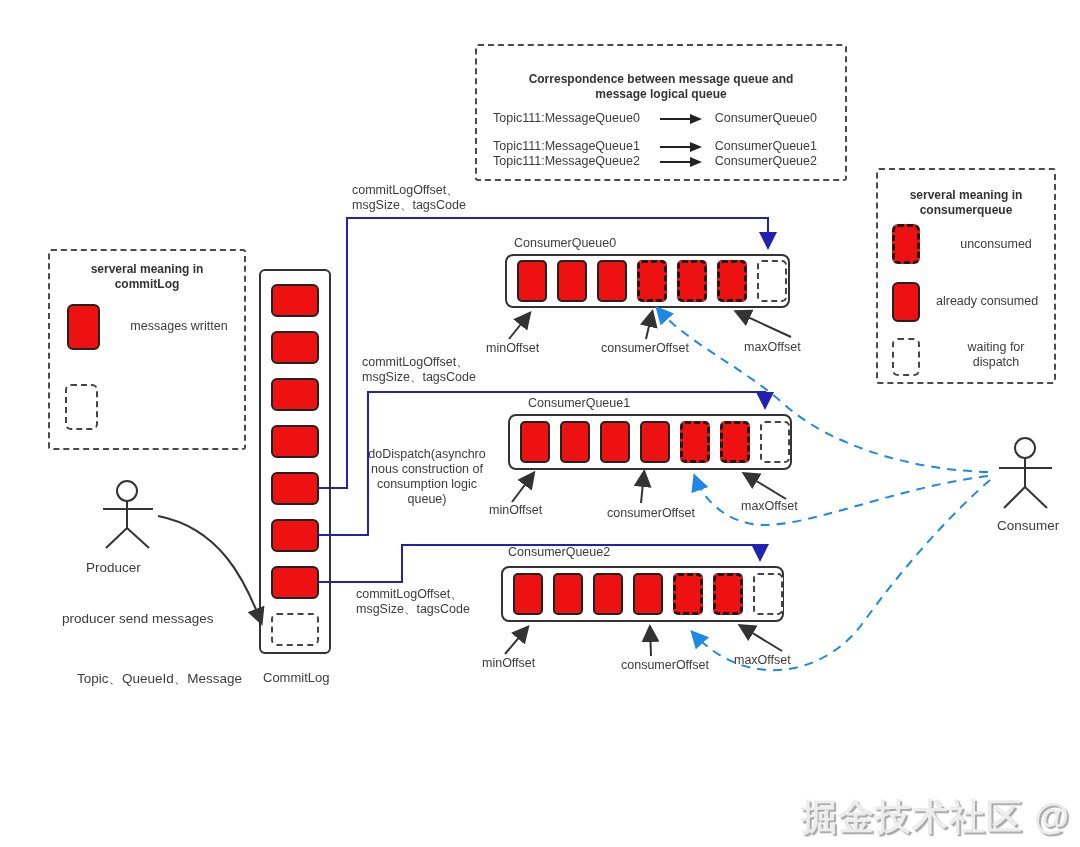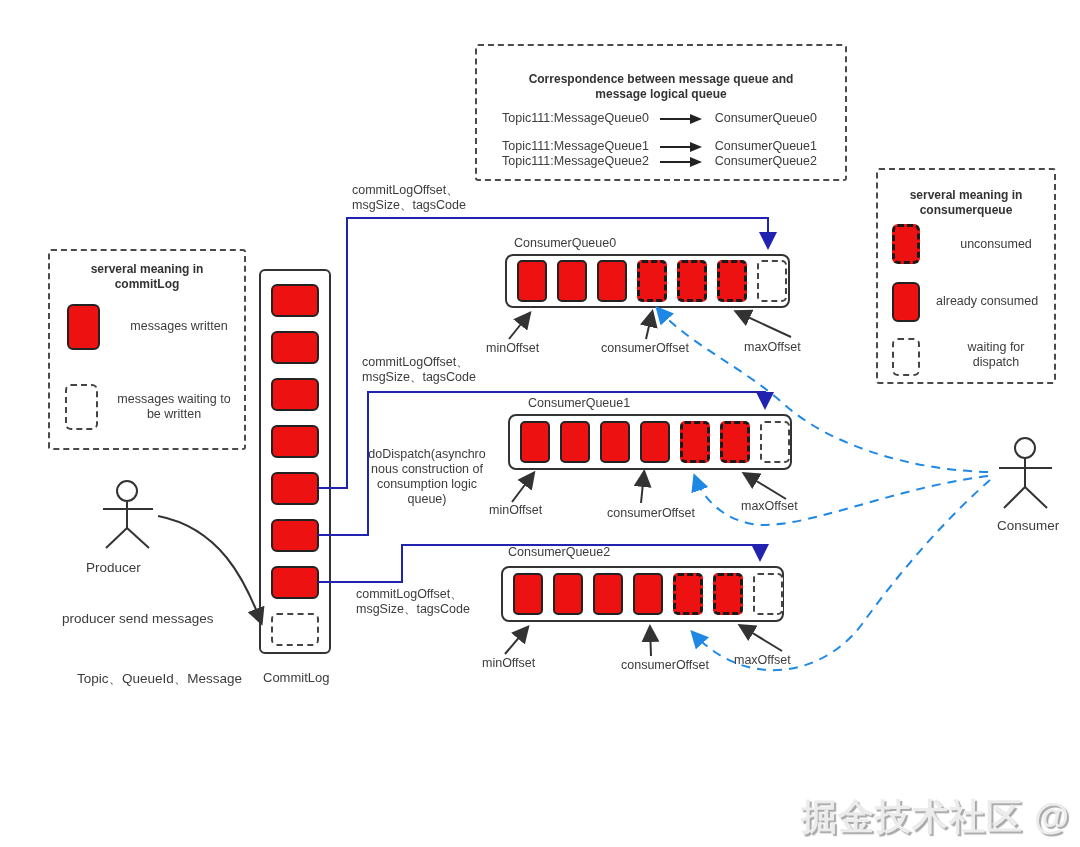--- a/index.html
+++ b/index.html
@@ -25,21 +25,21 @@
   .blk{box-sizing:border-box;border-radius:5px;flex:0 0 auto;}
   .queue .blk{width:30px;height:42px;}
   .commitlog .blk{width:48px;height:33px;border-radius:6px;}
   .blk.written,.blk.consumed{background:#ee1111;border:2px solid #222;}
   .blk.unconsumed{background:#ee1111;border:3px dashed #1a1a1a;}
   .blk.waiting{background:#fff;border:2px dashed #444;}
   .legend-blk{box-sizing:border-box;border-radius:6px;}
 
   
   .corr-row{display:flex;align-items:center;justify-content:space-between;padding:0 16px;}
-  .corr-row .from{width:170px;text-align:center;}
+  .corr-row .from{width:170px;}
   .corr-row .to{width:130px;text-align:center;}
 
   svg.overlay{position:absolute;left:0;top:0;pointer-events:none;}
 
   .watermark{font-size:36px;font-weight:bold;color:#ececec;
              text-shadow:2px 2px 1px #a8a8a8;letter-spacing:1px;}
 </style>
 </head>
 <body>
 
@@ -85,22 +85,20 @@
     <div class="abs txt center" style="left:66px;top:170px;width:104px;">waiting for
 dispatch</div>
   </div>
 
   <div class="abs dashed-box" style="left:48px;top:249px;width:194px;height:197px;">
     <div class="bold center abs" style="left:0;top:11px;width:194px;font-size:12px;line-height:15px;white-space:pre-line;">serveral meaning in
 commitLog</div>
     <div class="abs legend-blk" style="left:17px;top:53px;width:33px;height:46px;background:#ee1111;border:2px solid #222;"></div>
     <div class="abs txt" style="left:66px;top:68px;width:126px;text-align:center;">messages written</div>
     <div class="abs legend-blk" style="left:15px;top:133px;width:33px;height:46px;background:#fff;border:2px dashed #444;"></div>
-    <div class="abs txt center" style="left:56px;top:141px;width:136px;">messages waiting to
-be written</div>
   </div>
 
   <div class="abs commitlog" style="left:259px;top:269px;width:72px;height:385px;">
       <div class="blk written"></div>
       <div class="blk written"></div>
       <div class="blk written"></div>
       <div class="blk written"></div>
       <div class="blk written"></div>
       <div class="blk written"></div>
       <div class="blk written"></div>

